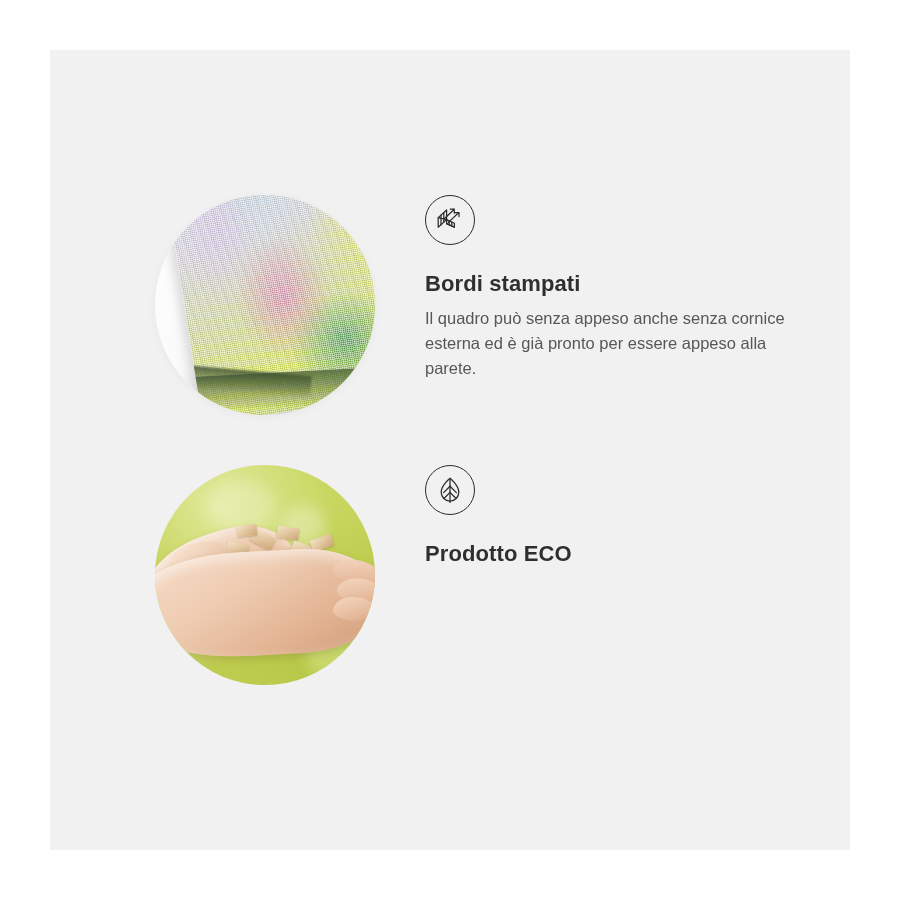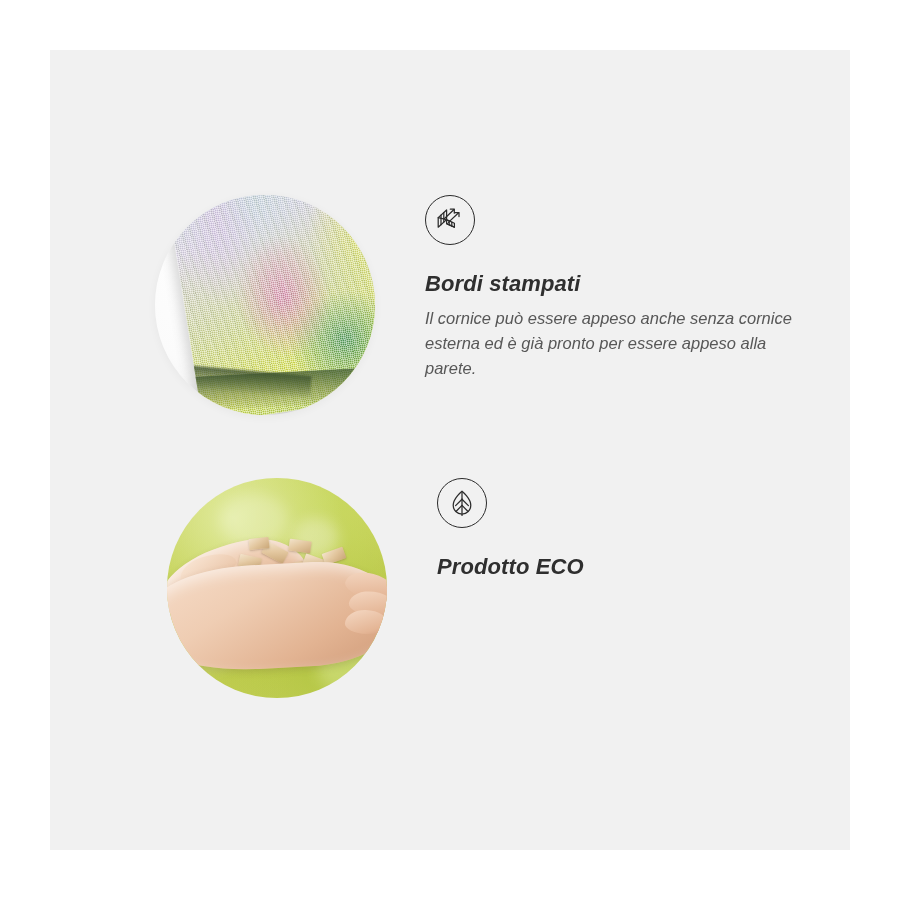--- a/index.html
+++ b/index.html
@@ -31,21 +31,21 @@
     background: #f1f1f1;
   }
 
   .feature-row {
     position: absolute;
     left: 0;
     width: 800px;
     height: 270px;
   }
   #feature-row-0 { top: 145px; }
-  #feature-row-1 { top: 428px; margin-left: 12px; }
+  #feature-row-1 { top: 415px; }
 
   
   .media-wrap {
     position: absolute;
     left: 105px;
     top: 0;
     width: 220px;
     height: 220px;
   }
   .media-circle {
@@ -187,21 +187,20 @@
     box-shadow: 0 1px 2px rgba(120,92,58,0.35);
     border-radius: 1px;
   }
 
   
   .text-col {
     position: absolute;
     left: 375px;
     top: 0;
     width: 380px;
-    font-style: italic;
   }
   .feature-icon {
     width: 50px;
     height: 50px;
     border: 1.6px solid #2b2b2b;
     border-radius: 50%;
     display: flex;
     align-items: center;
     justify-content: center;
     box-sizing: border-box;
@@ -258,21 +257,21 @@
             <path d="M14.2 15.8 L14.2 19.8"></path>
             <path d="M16.8 17.0 L16.8 21.0"></path>
 
             <path d="M9.3 13.8 L19.0 4.5"></path>
             <path d="M15.3 4.2 L19.3 4.2 L19.3 8.2"></path>
             <path d="M13.4 17.4 L23.6 7.8"></path>
             <path d="M20.0 7.5 L24.0 7.5 L24.0 11.5"></path>
           </svg>
         </div>
         <h2 class="feature-title">Bordi stampati</h2>
-        <p class="feature-desc">Il cornice può essere appeso anche senza cornice esterna ed è già pronto per essere appeso alla parete.</p>
+        <p class="feature-desc">Il quadro può senza appeso anche senza cornice esterna ed è già pronto per essere appeso alla parete.</p>
       </div>
     </div>
 
     <div class="feature-row" id="feature-row-1">
 
       <div class="media-wrap">
         <div class="media-circle eco-photo">
           <div class="bokeh b1"></div>
           <div class="bokeh b2"></div>
           <div class="bokeh b3"></div>

